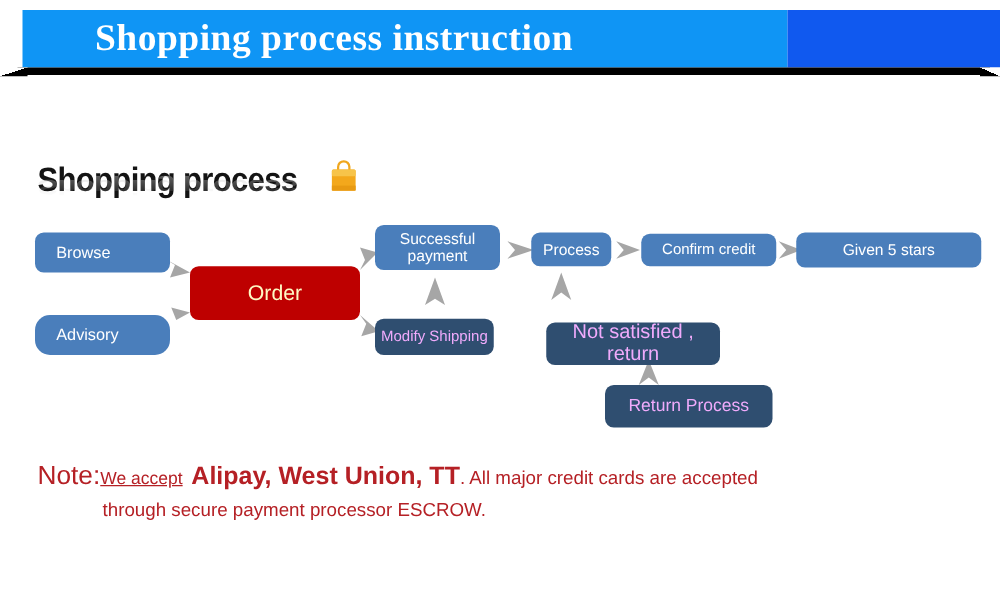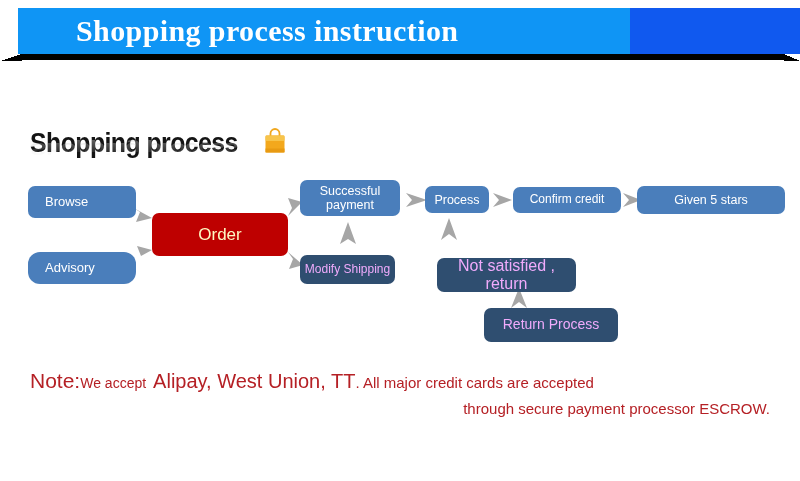--- a/index.html
+++ b/index.html
@@ -173,24 +173,24 @@
   
   #note {
     position: absolute;
     left: 30px;
     top: 368px;
     width: 740px;
     color: #b52025;
     line-height: 26px;
   }
   #note-line-1 { white-space: nowrap; }
-  #note-line-2 { padding-left: 52px; white-space: nowrap; text-align: right; }
+  #note-line-2 { padding-left: 52px; white-space: nowrap; }
   .note-xl   { font-size: 21px; }
-  .note-sm   { font-size: 14px; }
-  .note-lg   { font-size: 20px; font-weight: normal; }
+  .note-sm   { font-size: 14px; text-decoration: underline; }
+  .note-lg   { font-size: 20px; font-weight: bold; }
   .note-md   { font-size: 15px; }
 </style>
 </head>
 <body>
 
 <div id="page">
 
   <div id="header-banner">
     <div id="header-left-fill"></div>
     <div id="header-primary">

